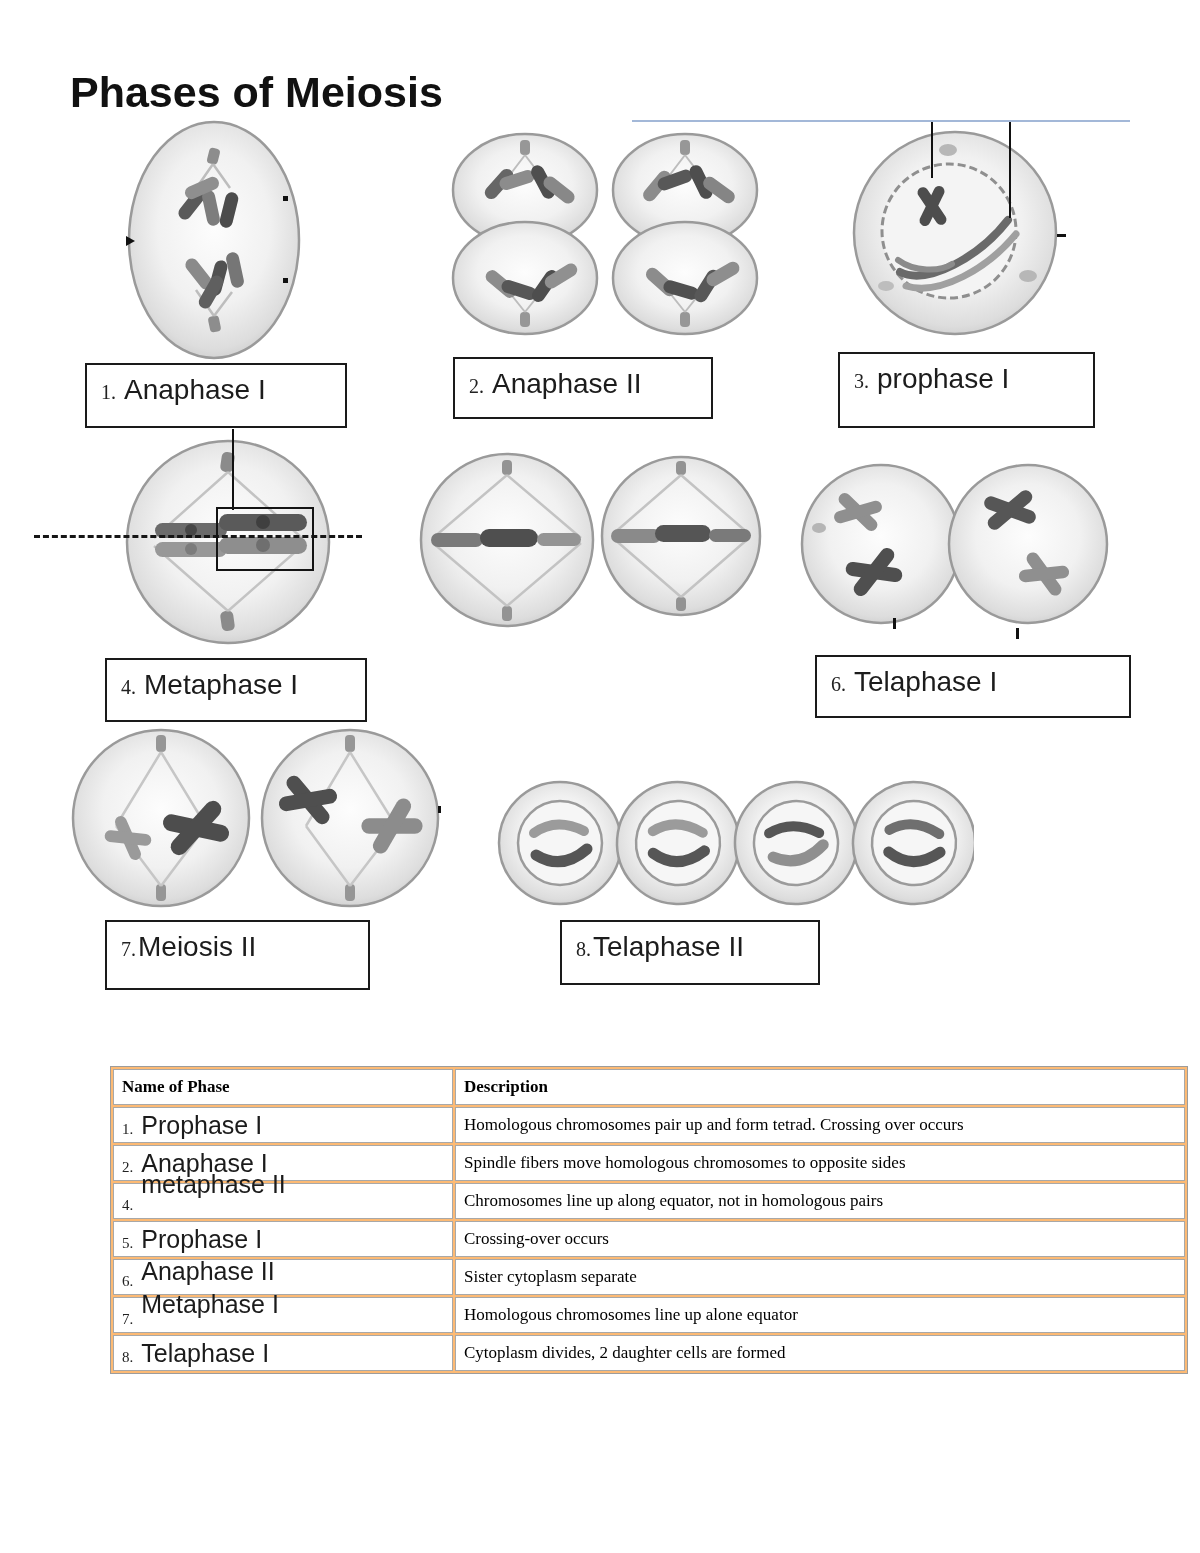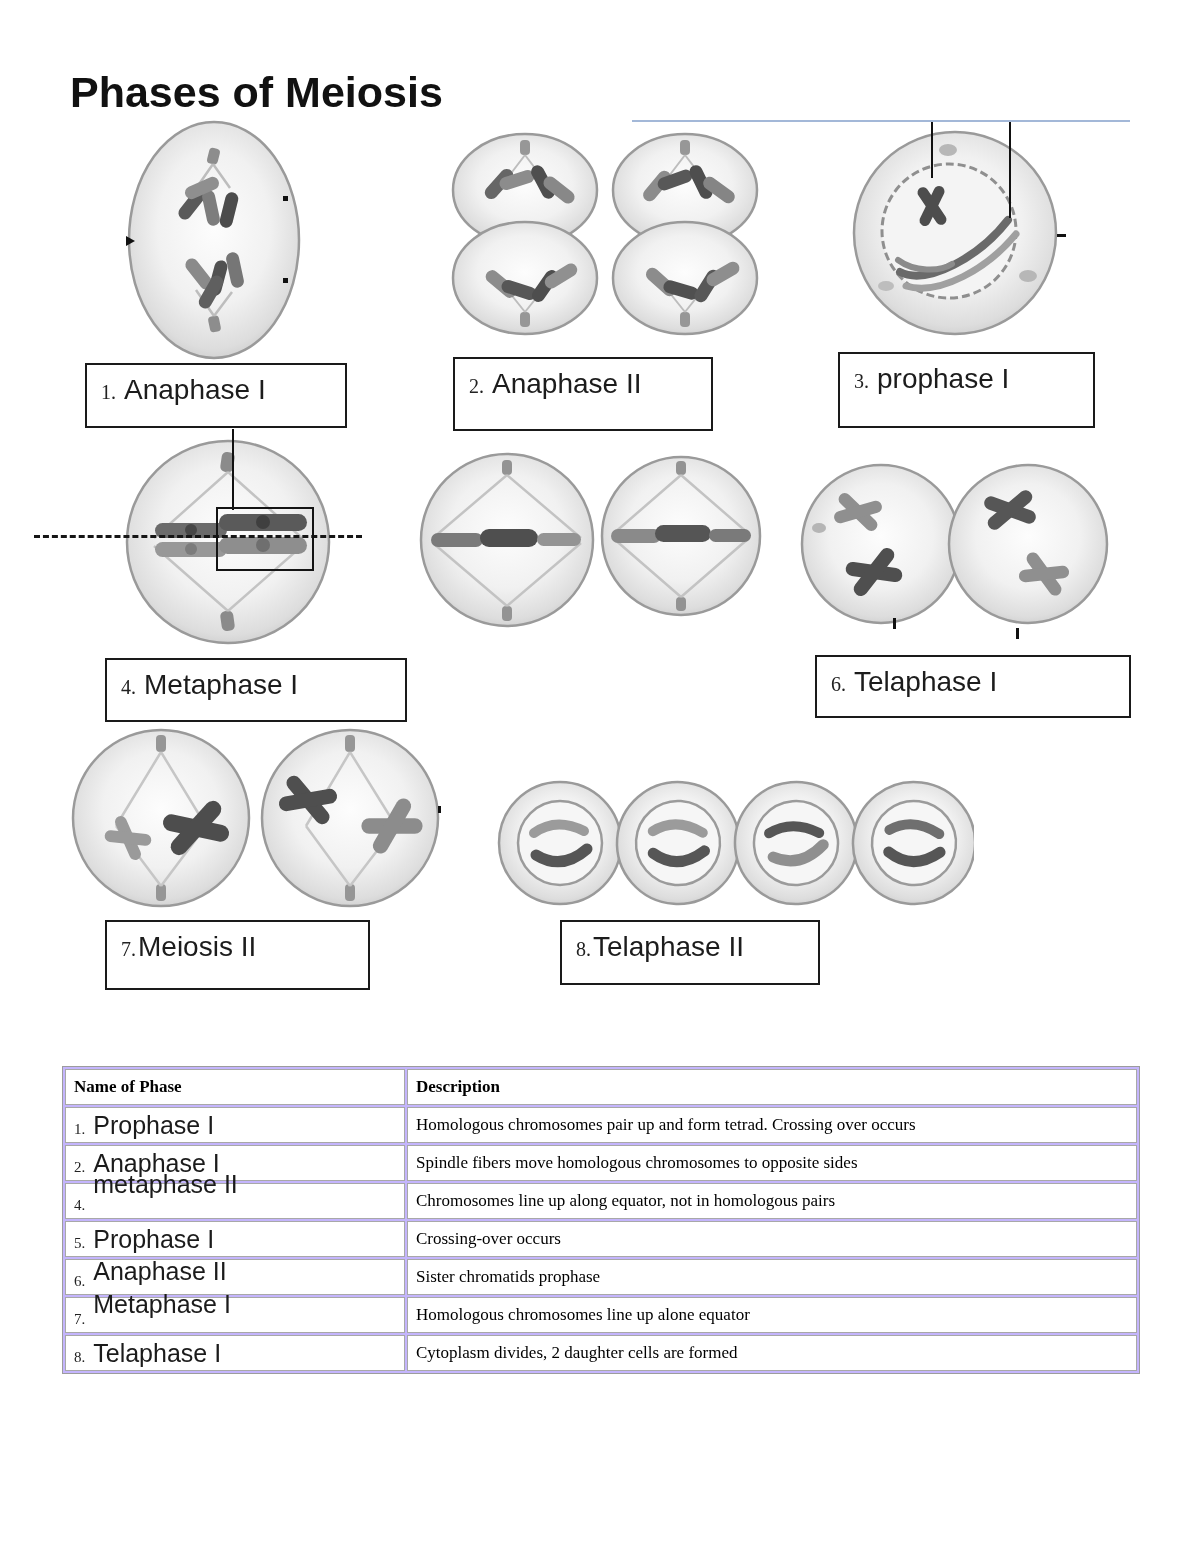--- a/index.html
+++ b/index.html
@@ -19,21 +19,21 @@
   .hl-rect{position:absolute;border:2px solid #141414;background:transparent;box-sizing:border-box;}
   .bluerule{position:absolute;height:2px;background:#a3b8d8;}
   .handle{position:absolute;width:5px;height:5px;background:#111;}
   .dashmark{position:absolute;background:#111;}
   .arrowmark{position:absolute;width:0;height:0;border-left:9px solid #111;
              border-top:5px solid transparent;border-bottom:5px solid transparent;}
   .figure{position:absolute;}
   
   .ptable-wrap{position:absolute;left:62px;top:1066px;width:1078px;}
   table.ptable{border-collapse:separate;border-spacing:2px;width:100%;
-               background:#c4b5fd;border:1px solid #9c9c9c;}
+               background:#fdba74;border:1px solid #9c9c9c;margin-left:48px;}
   table.ptable th,table.ptable td{background:#fff;border:1px solid #a8a8a8;
                text-align:left;vertical-align:middle;padding:2px 8px;height:30px;overflow:visible;}
   table.ptable th{font-family:"Liberation Serif",serif;font-size:17px;font-weight:bold;color:#000;}
   .tnum{font-family:"Liberation Serif",serif;font-size:15px;color:#222;}
   .tans{font-family:"Liberation Sans",sans-serif;font-size:25px;color:#1b1b1b;
         margin-left:8px;position:relative;display:inline-block;}
   .desc{font-family:"Liberation Serif",serif;font-size:17px;color:#000;}
   .raise5 .tans{top:-5px;} .raise17 .tans{top:-17px;} .raise6 .tans{top:-6px;} .raise11 .tans{top:-11px;}
 </style>
 </head>
@@ -125,21 +125,21 @@
     <path d="M58,162 C92,172 140,144 168,110" stroke="#a0a0a0" stroke-width="7" fill="none" stroke-linecap="round"></path>
     <path d="M50,136 C66,148 92,148 104,140" stroke="#8b8b8b" stroke-width="6" fill="none" stroke-linecap="round"></path>
   </svg>
   <div class="vline" style="left:931px;top:122px;height:56px"></div>
   <div class="vline" style="left:1009px;top:122px;height:96px"></div>
   <div class="dashmark" style="left:1057px;top:234px;width:9px;height:3px"></div>
 
   <div class="abox" style="left:85px;top:363px;width:262px;height:65px">
     <span class="num">1.</span><span class="ans">Anaphase I</span>
   </div>
-  <div class="abox" style="left:453px;top:357px;width:260px;height:74px">
+  <div class="abox" style="left:453px;top:357px;width:260px;height:62px">
     <span class="num">2.</span><span class="ans">Anaphase II</span>
   </div>
   <div class="abox" style="left:838px;top:352px;width:257px;height:76px">
     <span class="num">3.</span><span class="ans">prophase I</span>
   </div>
 
   <svg class="figure" style="left:115px;top:435px" width="226" height="216" viewBox="0 0 226 216">
     <circle cx="113" cy="107" r="101" fill="url(#cellGrad)" stroke="#9a9a9a" stroke-width="2.5"></circle>
     <rect x="106" y="17" width="13" height="20" rx="5" fill="#8b8b8b" transform="rotate(8 112 27)"></rect>
     <rect x="106" y="176" width="13" height="20" rx="5" fill="#8b8b8b" transform="rotate(-8 112 186)"></rect>
@@ -179,21 +179,21 @@
     <circle cx="230" cy="94" r="79" fill="url(#cellGrad)" stroke="#9a9a9a" stroke-width="2.5"></circle>
     <ellipse cx="21" cy="78" rx="7" ry="5" fill="#b5b5b5"></ellipse>
     <use href="#xc" transform="translate(60,62) scale(0.82) rotate(14)" fill="#8f8f8f"></use>
     <use href="#xc" transform="translate(76,122) scale(0.95) rotate(-22)" fill="#4f4f4f"></use>
     <use href="#xc" transform="translate(212,60) scale(0.9) rotate(-10)" fill="#565656"></use>
     <use href="#xc" transform="translate(246,124) scale(0.84) rotate(24)" fill="#8f8f8f"></use>
   </svg>
   <div class="dashmark" style="left:893px;top:618px;width:3px;height:11px"></div>
   <div class="dashmark" style="left:1016px;top:628px;width:3px;height:11px"></div>
 
-  <div class="abox" style="left:105px;top:658px;width:302px;height:64px">
+  <div class="abox" style="left:105px;top:658px;width:262px;height:64px">
     <span class="num">4.</span><span class="ans">Metaphase I</span>
   </div>
   <div class="abox" style="left:815px;top:655px;width:316px;height:63px">
     <span class="num">6.</span><span class="ans">Telaphase I</span>
   </div>
 
   <svg class="figure" style="left:66px;top:726px" width="380" height="186" viewBox="0 0 380 186">
     <circle cx="95" cy="92" r="88" fill="url(#cellGrad)" stroke="#9a9a9a" stroke-width="2.5"></circle>
     <rect x="90" y="9" width="10" height="17" rx="4" fill="#969696"></rect>
     <rect x="90" y="158" width="10" height="17" rx="4" fill="#969696"></rect>
@@ -265,21 +265,21 @@
       <tr>
         <td class="raise17"><span class="tnum">4.</span><span class="tans">metaphase II</span></td>
         <td class="desc">Chromosomes line up along equator, not in homologous pairs</td>
       </tr>
       <tr>
         <td><span class="tnum">5.</span><span class="tans">Prophase I</span></td>
         <td class="desc">Crossing-over occurs</td>
       </tr>
       <tr>
         <td class="raise6"><span class="tnum">6.</span><span class="tans">Anaphase II</span></td>
-        <td class="desc">Sister chromatids prophase</td>
+        <td class="desc">Sister cytoplasm separate</td>
       </tr>
       <tr>
         <td class="raise11"><span class="tnum">7.</span><span class="tans">Metaphase I</span></td>
         <td class="desc">Homologous chromosomes line up alone equator</td>
       </tr>
       <tr>
         <td><span class="tnum">8.</span><span class="tans">Telaphase I</span></td>
         <td class="desc">Cytoplasm divides, 2 daughter cells are formed</td>
       </tr>
     </tbody>

